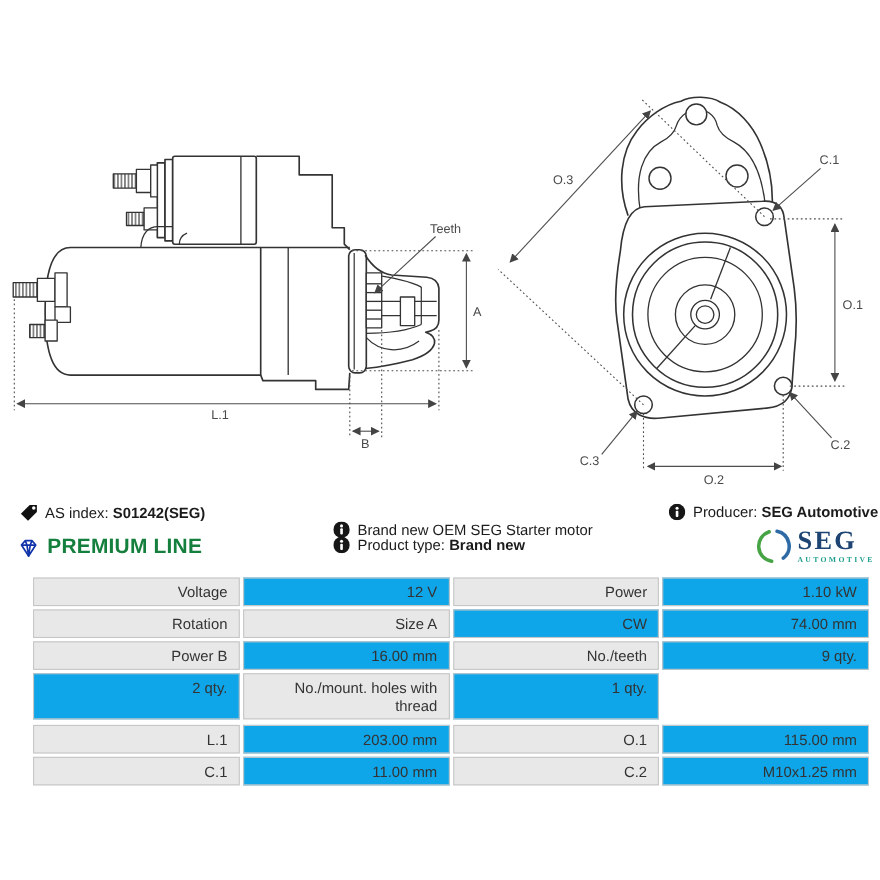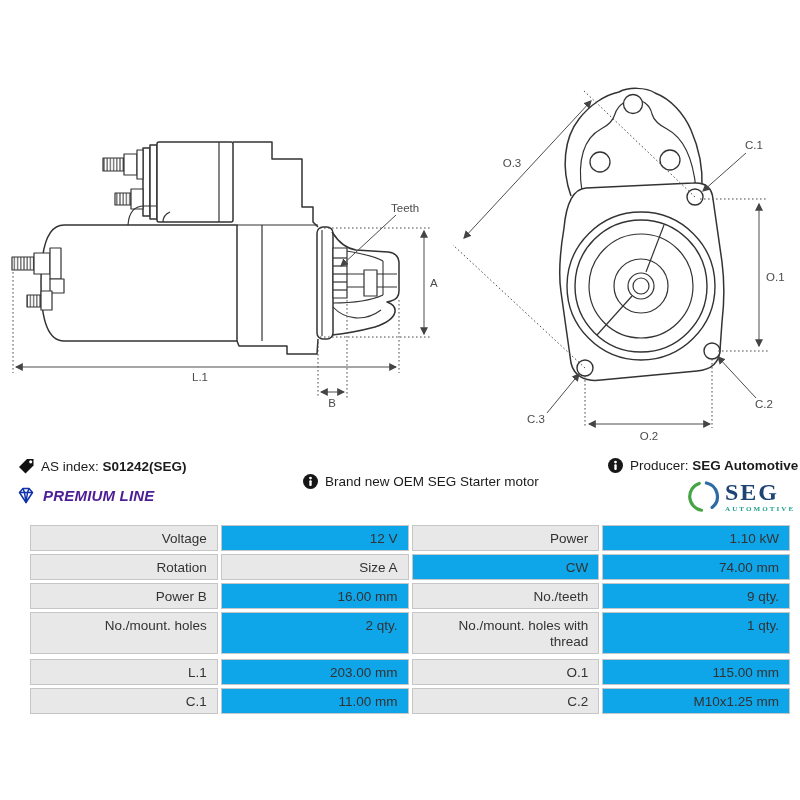--- a/index.html
+++ b/index.html
@@ -8,21 +8,21 @@
     position:relative; width:800px; height:800px; background:#ffffff;
     font-family:"Liberation Sans", sans-serif; color:#1b1b1b; overflow:hidden;
   }
   
   #drawing { position:absolute; top:0; left:0; }
   #drawing text { font-family:"Liberation Sans", sans-serif; font-size:11.5px; fill:#4a4a4a; }
   
   .info { position:absolute; top:450px; left:0; width:800px; height:75px; font-size:13.5px; }
   .info-item { position:absolute; display:flex; align-items:center; gap:7px; white-space:nowrap; }
   .info-item b { font-weight:bold; }
-  .premium { color:#4c1d95; font-weight:bold; font-size:15px; letter-spacing:.2px;font-style:italic; }
+  .premium { color:#15803d; font-weight:bold; font-size:19px; letter-spacing:.2px; }
   .icon { display:inline-flex; flex:0 0 auto; }
   
   .logo { position:absolute; left:687px; top:30px; display:flex; align-items:center; gap:5px; }
   .logo-txt { display:flex; flex-direction:column; line-height:1;font-family:Liberation Serif, serif; }
   .logo-seg { font-size:24px; font-weight:800; color:#1d4472; letter-spacing:2px; }
   .logo-auto { font-size:7px; font-weight:700; color:#1fa08e; letter-spacing:2.1px; margin-top:2px; text-align:right; }
   
   .tables { position:absolute; top:525px; left:10px; width:780px;padding-left:20px; }
   .grid { display:grid; grid-template-columns:1fr 1fr 1fr 1fr; gap:3px; }
   .g1 { grid-template-rows:26px 26px 26px 42px; }
@@ -221,20 +221,33 @@
     <div class="info-item" style="left:16px; top:37px;">
       <span class="icon">
         <svg width="20" height="17" viewBox="0 0 20 17" fill="none" stroke="#1133aa" stroke-width="1.5" stroke-linejoin="round">
             <path d="M3.5 5.5 L7 1.5 L13 1.5 L16.5 5.5 L10 15.5 Z"></path>
             <path d="M3.5 5.5 H16.5 M7 1.5 L8.5 5.5 L10 15.5 L11.5 5.5 L13 1.5"></path>
           </svg>
       </span>
       <span class="premium">PREMIUM LINE</span>
     </div>
 
+    <div class="info-item" style="left:303px; top:38px;">
+      <span class="icon">
+        <svg width="15" height="15" viewBox="0 0 15 15">
+            <circle cx="7.5" cy="7.5" r="7.5" fill="#161616"></circle>
+            <circle cx="7.5" cy="4.1" r="1.4" fill="#fff"></circle>
+            <rect x="6.3" y="6.3" width="2.4" height="5.6" rx="0.9" fill="#fff"></rect>
+          </svg>
+      </span>
+      <span>
+        <span>Product type:</span>
+        <b>Brand new</b>
+      </span>
+    </div>
 
     <div class="logo">
       <span class="icon">
         <svg width="33" height="33" viewBox="0 0 32 32" fill="none" stroke-width="3.1" stroke-linecap="round">
           <path d="M18.8 2.9 A13.4 13.4 0 0 1 24.3 26.6" stroke="#2e6ba6"></path>
           <path d="M11.9 3.3 A13.4 13.4 0 0 0 14.1 29.3" stroke="#46a445"></path>
         </svg>
       </span>
       <span class="logo-txt">
         <span class="logo-seg">SEG</span>
@@ -253,21 +266,20 @@
       <div class="cell lbl">Rotation</div>
       <div class="cell lbl">Size A</div>
       <div class="cell val">CW</div>
       <div class="cell val">74.00 mm</div>
 
       <div class="cell lbl">Power B</div>
       <div class="cell val">16.00 mm</div>
       <div class="cell lbl">No./teeth</div>
       <div class="cell val">9 qty.</div>
 
-      <div class="cell lbl">No./mount. holes</div>
       <div class="cell val">2 qty.</div>
       <div class="cell lbl">No./mount. holes with thread</div>
       <div class="cell val">1 qty.</div>
     </div>
 
     <div class="grid g2">
       <div class="cell lbl">L.1</div>
       <div class="cell val">203.00 mm</div>
       <div class="cell lbl">O.1</div>
       <div class="cell val">115.00 mm</div>

